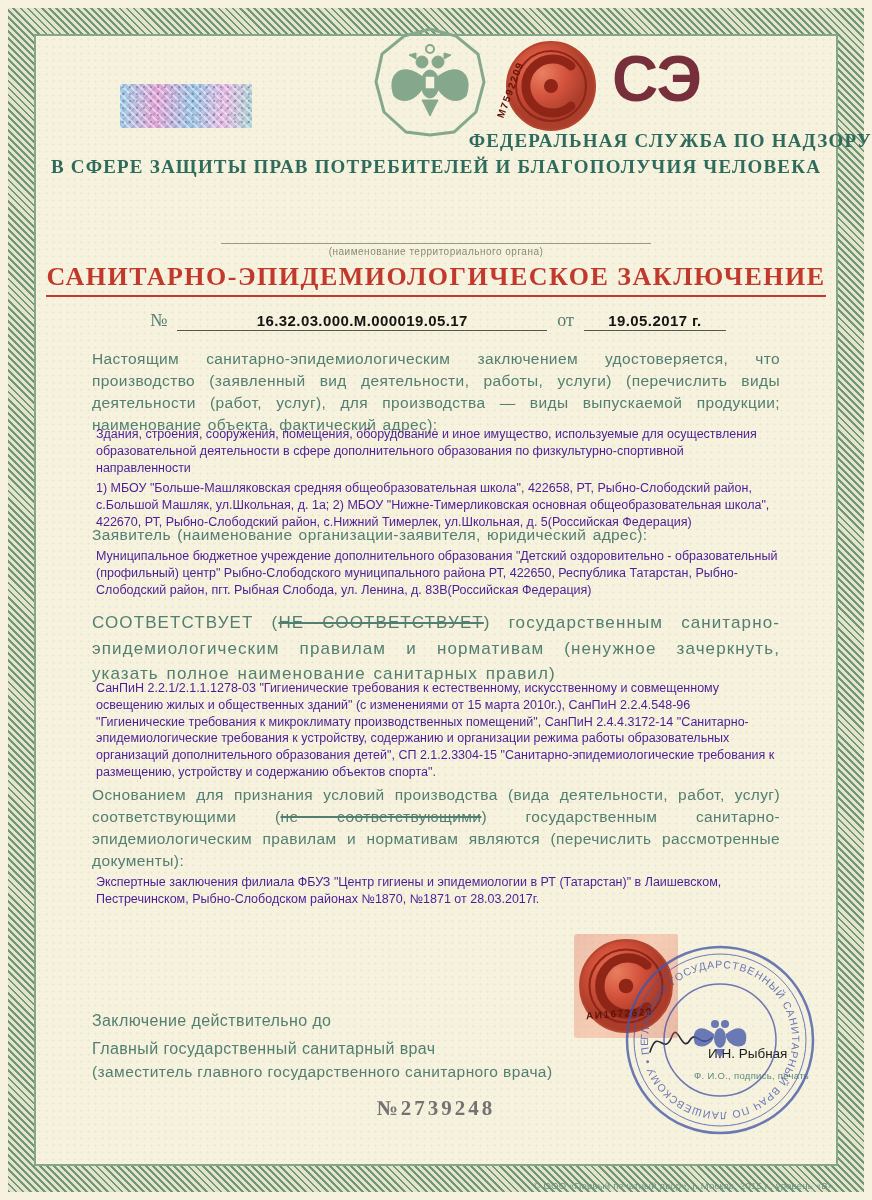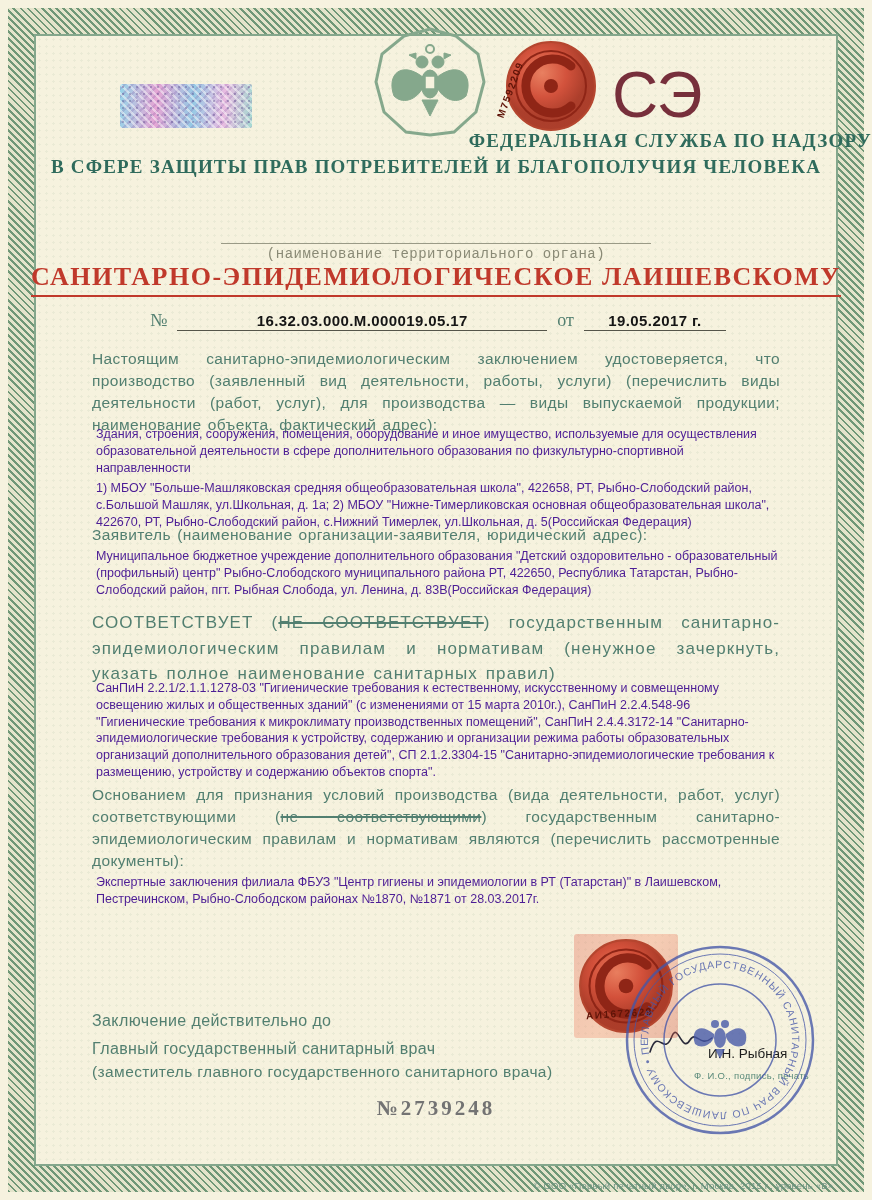--- a/index.html
+++ b/index.html
@@ -22,21 +22,21 @@
     background-size:7px 7px;
     border:2px solid #84a78c;
   }
   .abs { position:absolute; }
   .center { text-align:center; }
   .service {
     font-family:"Liberation Serif", serif; font-weight:bold; color:#2f6b5c;
     letter-spacing:1.2px; font-size:19px; width:100%;
   }
   .territorial { font-size:13px; color:#33433b; line-height:1.5; letter-spacing:.2px; }
-  .tiny-caption { font-size:14px; color:#8a8a76; letter-spacing:.5px;font-family:Liberation Mono, monospace; }
+  .tiny-caption { font-size:10px; color:#8a8a76; letter-spacing:.5px; }
   .doc-title-wrap { width:100%; }
   .doc-title {
     display:inline-block; font-family:"Liberation Serif", serif; font-weight:bold;
     color:#c0392b; font-size:26px; letter-spacing:1.5px;
     border-bottom:2px solid #c0392b; padding-bottom:3px;
   }
   .numrow { display:flex; align-items:baseline; gap:10px; }
   .numrow .sign { font-family:"Liberation Serif", serif; font-size:18px; color:#527f70; }
   .numrow .val {
     border-bottom:1.5px solid #55554a; text-align:center;
@@ -64,21 +64,21 @@
   .hologram {
     border-radius:2px; opacity:.92;
     background:
       radial-gradient(circle at 3px 3px, rgba(60,40,120,.35) 1px, transparent 1.6px),
       repeating-linear-gradient(45deg, rgba(255,255,255,.45) 0 2px, transparent 2px 6px),
       repeating-linear-gradient(-45deg, rgba(120,80,160,.22) 0 2px, transparent 2px 6px),
       linear-gradient(95deg,#8fd3ea,#e49fd4 28%,#8fc7e6 55%,#e8b7e2 78%,#9fd8d0);
     background-size:7px 7px, auto, auto, auto;
   }
   .se-logo {
-    font-weight:normal; font-size:64px; color:#6d1f2e; letter-spacing:-1px; opacity:.92;margin-top:16px;
+    font-weight:bold; font-size:64px; color:#6d1f2e; letter-spacing:-1px; opacity:.92;
   }
   .stamp-serial { font-size:10px; color:#5f1408; letter-spacing:1.5px; font-weight:bold; }
   .foil {
     background:linear-gradient(120deg, rgba(225,100,78,.35), rgba(245,160,130,.45), rgba(210,80,60,.35));
     border-radius:3px;
   }
   .signer { font-size:13.5px; color:#1c1c1c; }
   .sign-caption { font-size:9.5px; color:#5a8a7a; letter-spacing:.3px; }
 </style>
 </head>
@@ -124,21 +124,21 @@
 
   <div class="abs se-logo" style="left:612px; top:42px;">СЭ</div>
 
   <div class="abs service center" style="left:0; top:130px;text-align:right;">ФЕДЕРАЛЬНАЯ СЛУЖБА ПО НАДЗОРУ</div>
   <div class="abs service center" style="left:0; top:156px;">В СФЕРЕ ЗАЩИТЫ ПРАВ ПОТРЕБИТЕЛЕЙ И БЛАГОПОЛУЧИЯ ЧЕЛОВЕКА</div>
 
   <div class="abs divider" style="left:221px; top:243px; width:430px;"></div>
   <div class="abs tiny-caption center" style="left:0; top:246px; width:100%;">(наименование территориального органа)</div>
 
   <div class="abs center doc-title-wrap" style="left:0; top:262px; width:100%;">
-    <span class="doc-title">САНИТАРНО-ЭПИДЕМИОЛОГИЧЕСКОЕ ЛАИШЕВСКОМУ</span>
+    <span class="doc-title">САНИТАРНО-ЭПИДЕМИОЛОГИЧЕСКОЕ ЗАКЛЮЧЕНИЕ</span>
   </div>
 
   <div class="abs numrow" style="left:150px; top:310px; width:576px;">
     <span class="sign">№</span>
     <span class="val num">16.32.03.000.М.000019.05.17</span>
     <span class="sign">от</span>
     <span class="val date">19.05.2017 г.</span>
   </div>
 
   <div class="abs para-green" style="left:92px; top:348px; width:688px;">Настоящим санитарно-эпидемиологическим заключением удостоверяется, что производство (заявленный вид деятельности, работы, услуги) (перечислить виды деятельности (работ, услуг), для производства — виды выпускаемой продукции; наименование объекта, фактический адрес):</div>

